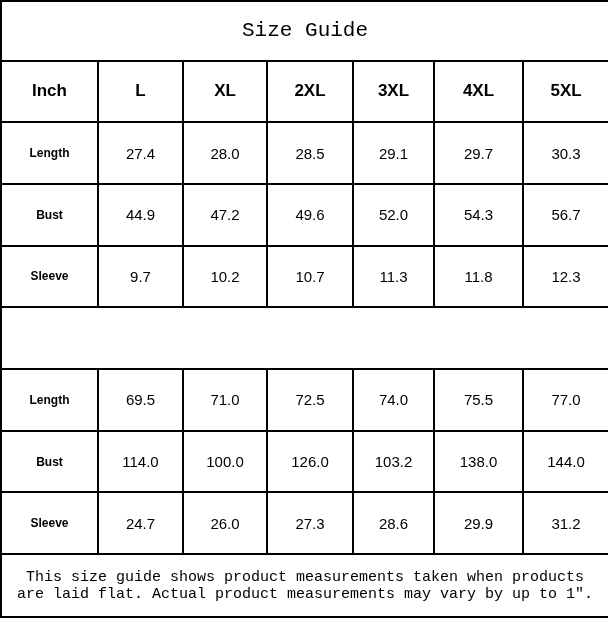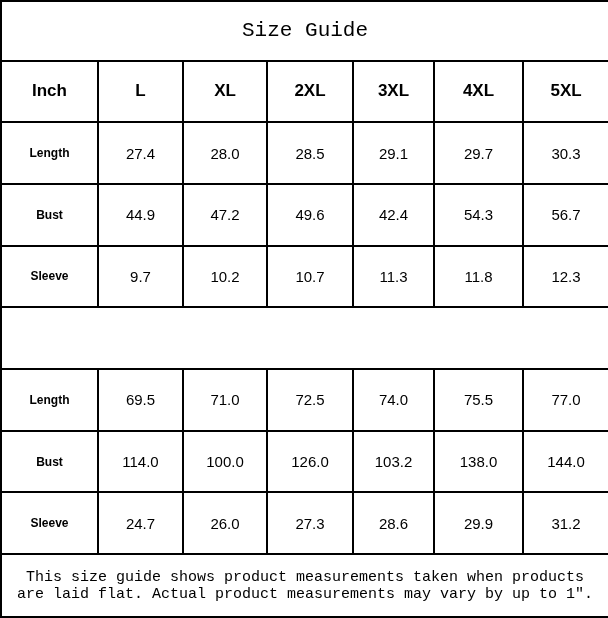--- a/index.html
+++ b/index.html
@@ -100,21 +100,21 @@
       <td class="value-cell">29.1</td>
       <td class="value-cell">29.7</td>
       <td class="value-cell">30.3</td>
     </tr>
 
     <tr class="data-row">
       <td class="label-cell">Bust</td>
       <td class="value-cell">44.9</td>
       <td class="value-cell">47.2</td>
       <td class="value-cell">49.6</td>
-      <td class="value-cell">42.4</td>
+      <td class="value-cell">52.0</td>
       <td class="value-cell">54.3</td>
       <td class="value-cell">56.7</td>
     </tr>
 
     <tr class="data-row">
       <td class="label-cell">Sleeve</td>
       <td class="value-cell">9.7</td>
       <td class="value-cell">10.2</td>
       <td class="value-cell">10.7</td>
       <td class="value-cell">11.3</td>

